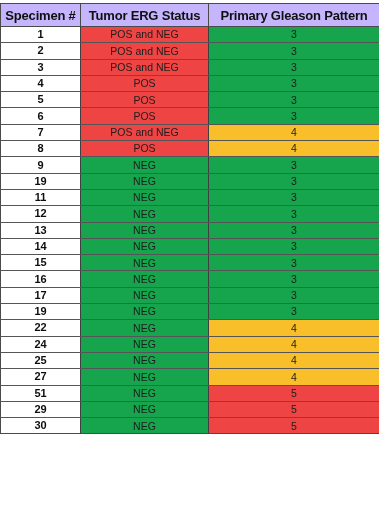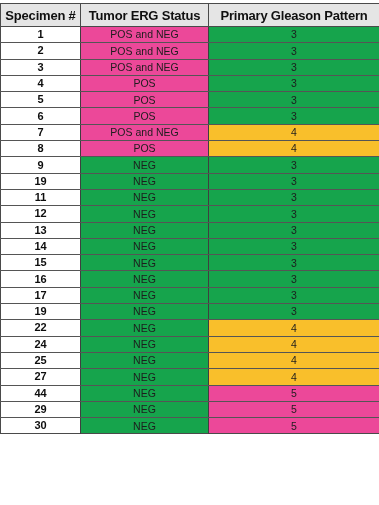--- a/index.html
+++ b/index.html
@@ -36,21 +36,21 @@
   col.c-erg   { width: 128px; }
   col.c-gleas { width: 171px; }
 
   thead th {
     height: 22px;
     font-size: 13px;
     font-weight: bold;
     color: #101010;
     text-align: center;
     vertical-align: middle;
-    background: #e5e5e5;
+    background: #c4b5fd;
     border-right: 1.5px solid #4a4a4a;
     border-bottom: 1.5px solid #4a4a4a;
     letter-spacing: -0.2px;
     white-space: nowrap;
     padding: 0 1px;
   }
 
   tbody td {
     height: 15.3px;
     font-size: 10.5px;
@@ -70,21 +70,21 @@
     font-weight: bold;
     font-size: 11px;
     color: #0d0d0d;
   }
 
   tbody tr:last-child td {
     border-bottom: none;
   }
 
   
-  td.fill-red    { background: #ec4899; }
+  td.fill-red    { background: #ef4444; }
   td.fill-green  { background: #16a44c; }
   td.fill-orange { background: #f9bf2b; }
 
   td.erg, td.gleason {
     color: #1d1d1d;
   }
 </style>
 </head>
 <body>
 
@@ -207,21 +207,21 @@
           <td class="spec">25</td>
           <td class="erg fill-green">NEG</td>
           <td class="gleason fill-orange">4</td>
         </tr>
         <tr>
           <td class="spec">27</td>
           <td class="erg fill-green">NEG</td>
           <td class="gleason fill-orange">4</td>
         </tr>
         <tr>
-          <td class="spec">44</td>
+          <td class="spec">51</td>
           <td class="erg fill-green">NEG</td>
           <td class="gleason fill-red">5</td>
         </tr>
         <tr>
           <td class="spec">29</td>
           <td class="erg fill-green">NEG</td>
           <td class="gleason fill-red">5</td>
         </tr>
         <tr>
           <td class="spec">30</td>

